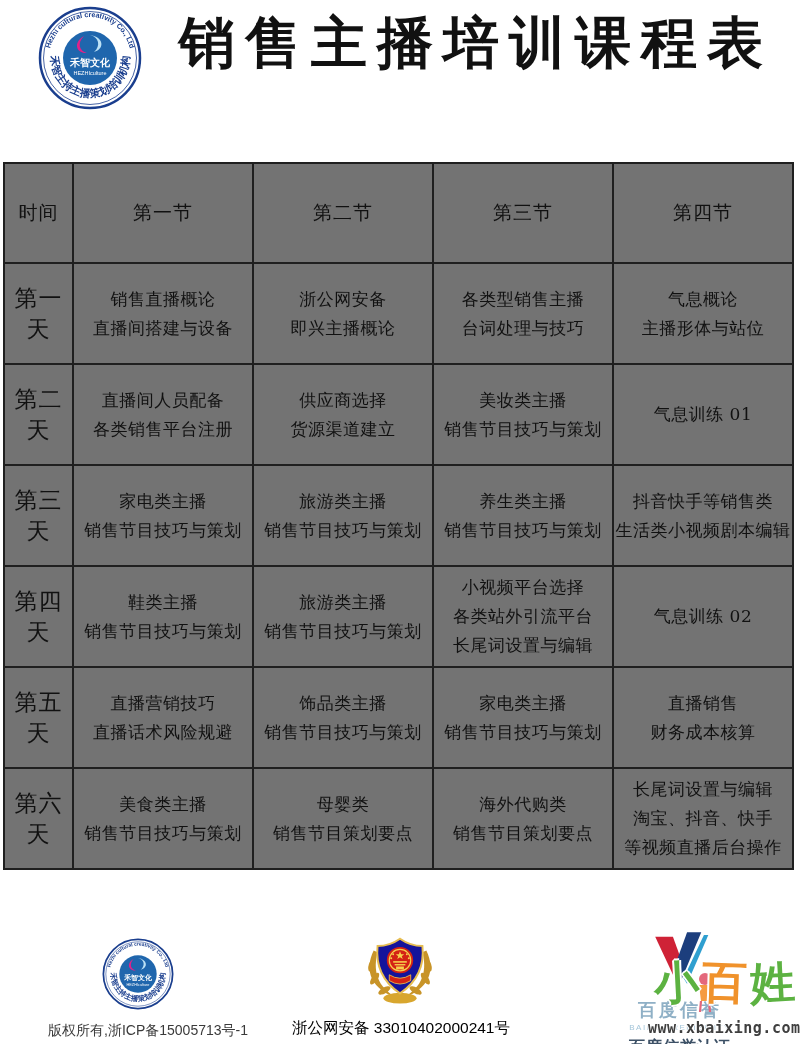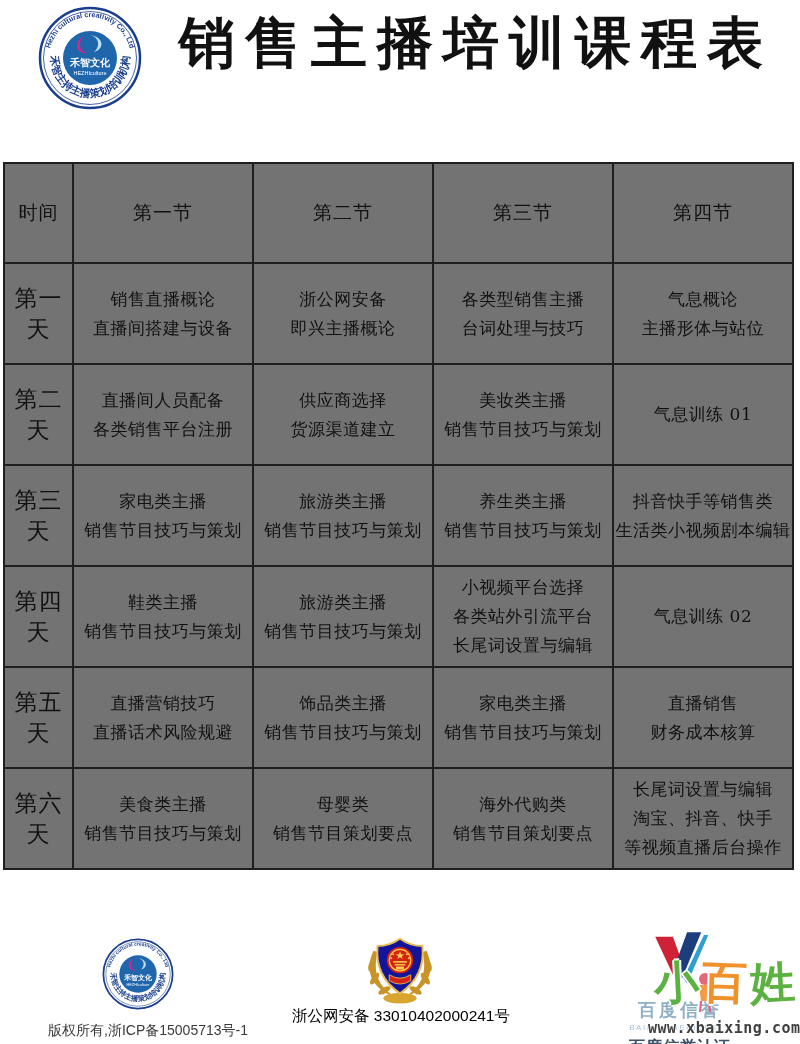--- a/index.html
+++ b/index.html
@@ -27,21 +27,21 @@
   .schedule thead th{font-size:19px;letter-spacing:1px;}
   .day-label{font-size:23px;letter-spacing:1px;margin-top:24px;}
   .cell{font-size:17px;line-height:29px;letter-spacing:0.5px;}
 
   
   .footer-left{position:absolute;left:28px;top:938px;width:220px;text-align:center;}
   .footer-center{position:absolute;left:290px;top:926px;width:220px;text-align:center;}
   .footer-right{position:absolute;left:600px;top:930px;width:160px;text-align:center;}
   .caption{font-family:"Liberation Sans",sans-serif;font-weight:normal;text-align:right;}
   .caption-icp{margin-top:12px;font-size:14px;color:#3a3a3a;}
-  .caption-police{font-size:15.5px;color:#000;}
+  .caption-police{margin-top:12px;font-size:15.5px;color:#000;}
   .baidu-cn{font-family:"Liberation Sans",sans-serif;font-weight:bold;font-size:18px;
         color:#8fb0c6;letter-spacing:3px;margin-top:12px;}
   .baidu-en{font-family:Liberation Sans, sans-serif;font-size:8px;color:#a5c6da;
         letter-spacing:1.5px;margin-top:1px;}
   .baidu-caption{font-family:"Liberation Sans",sans-serif;font-weight:bold;font-size:16px;
         color:#3d5166;letter-spacing:1px;margin-top:5px;}
 
   
   .watermark{position:absolute;left:648px;top:960px;width:152px;text-align:center;z-index:5;}
   .wm-chars{font-family:"DejaVu Sans","Liberation Sans",sans-serif;font-weight:bold;font-size:45px;

